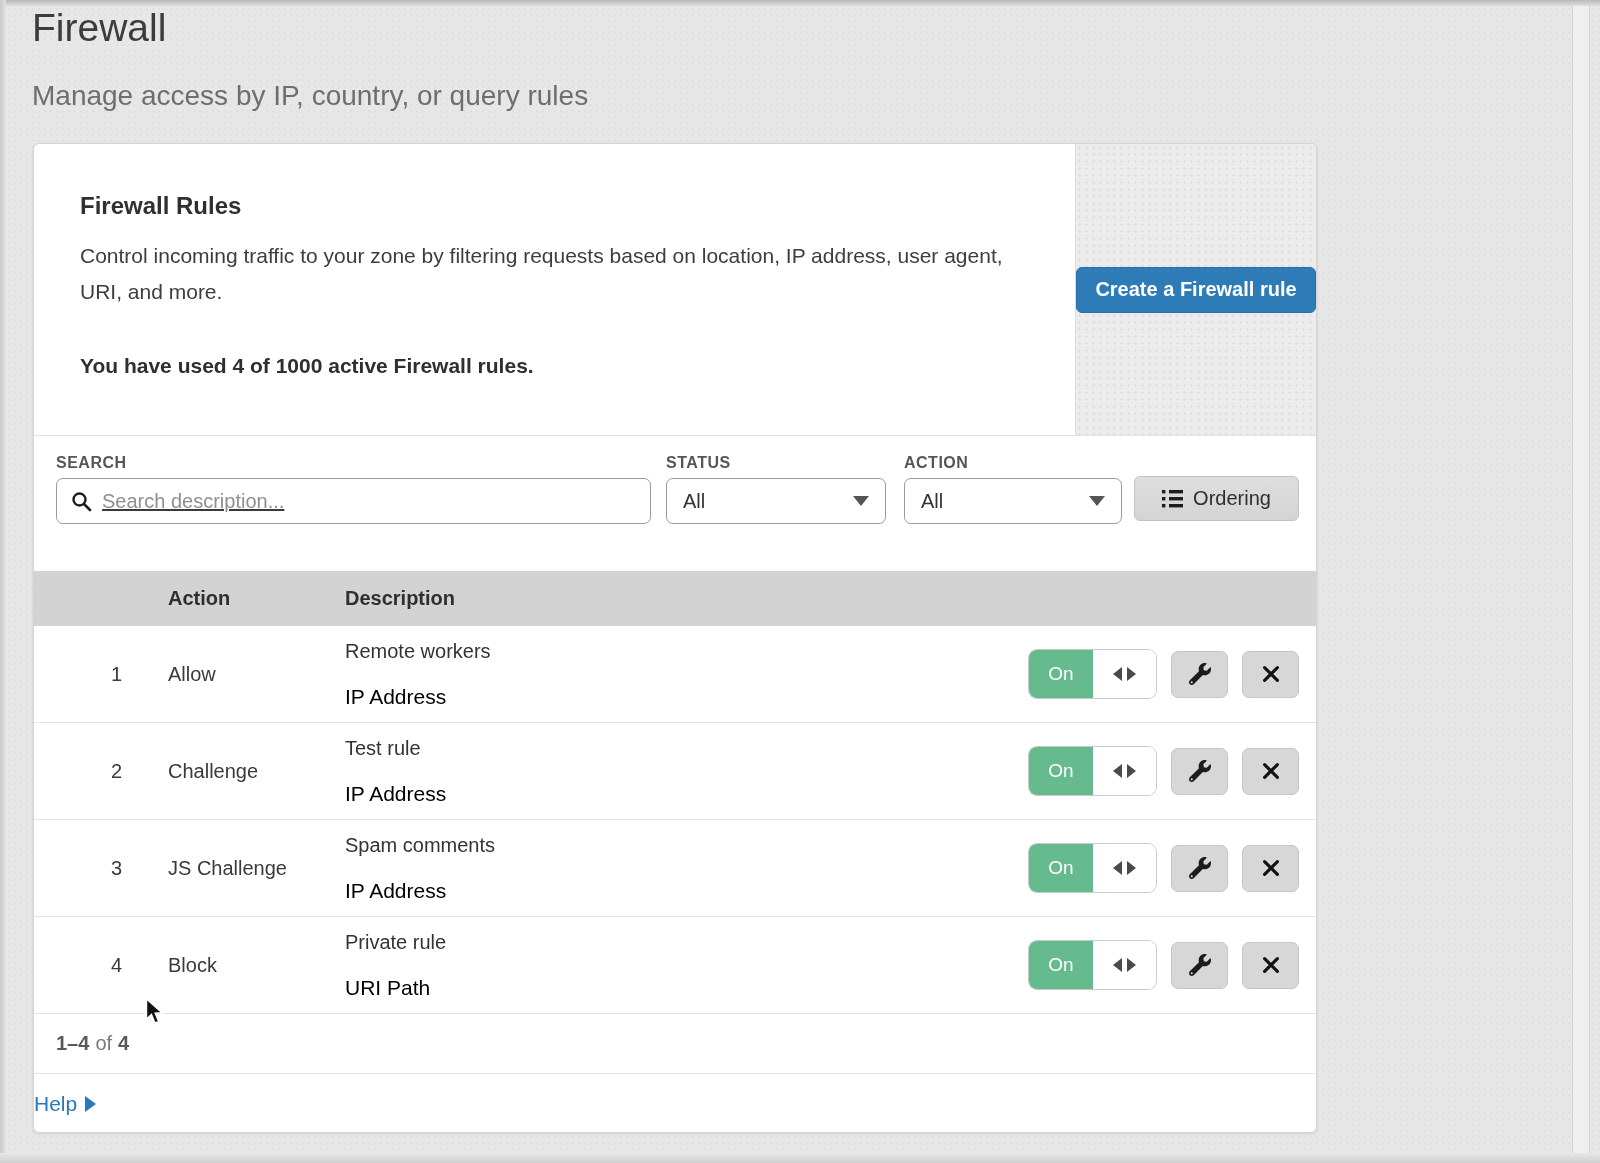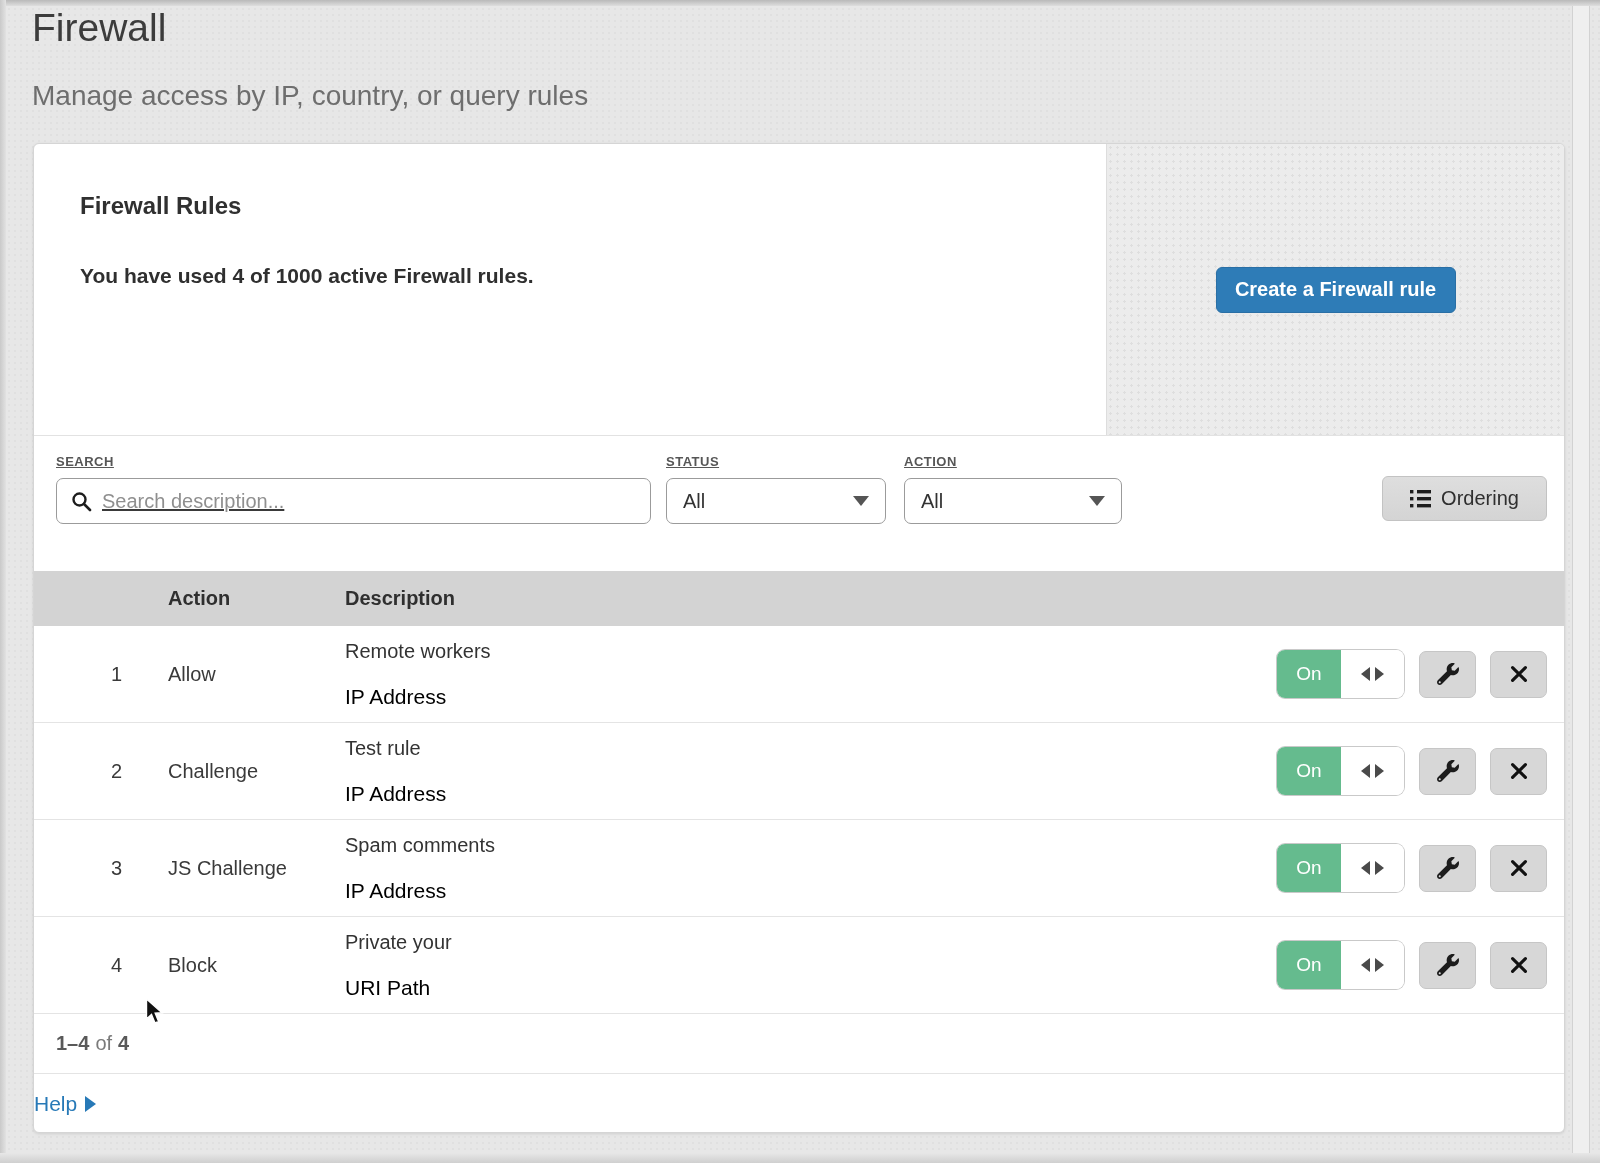--- a/index.html
+++ b/index.html
@@ -17,21 +17,21 @@
   .edge-top  { position:absolute; top:0; left:0; right:0; height:6px; background:linear-gradient(#b9b9b9,#dedede); z-index:5; }
   .edge-left { position:absolute; top:0; left:0; bottom:0; width:6px; background:linear-gradient(90deg,#c9c9c9,#e2e2e2); z-index:5; }
   .edge-bottom { position:absolute; left:0; right:0; bottom:0; height:10px; background:linear-gradient(#e7e7e7,#cfcfcf); z-index:5; }
   .scrollbar { position:absolute; top:0; bottom:0; right:10px; width:18px; background:#efefef;
                border-left:1px solid #d2d2d2; border-right:1px solid #d2d2d2; z-index:4; }
 
   .page-title { position:absolute; left:32px; top:6px; font-size:39px; font-weight:500; color:#3c3c3c; }
   .page-subtitle { position:absolute; left:32px; top:80px; font-size:28px; font-weight:400; color:#6e6e6e; }
 
   .card {
-    position:absolute; left:33px; top:143px; width:1532px; height:990px;
+    position:absolute; left:33px; top:143px; width:1284px; height:990px;
     background:#ffffff; border:1px solid #d5d5d5; border-radius:6px;
     box-shadow:0 1px 3px rgba(0,0,0,0.10); overflow:hidden;
   }
 
   
   .hero { height:292px; display:flex; border-bottom:1px solid #e2e2e2; }
   .hero-left { width:1072px; padding:48px 60px 0 46px; }
   .hero-heading { font-size:24px; font-weight:700; color:#303030; }
   .hero-desc { margin-top:18px; font-size:21px; line-height:36px; color:#3d3d3d; max-width:950px; }
   .hero-usage { margin-top:44px; font-size:21px; font-weight:700; color:#2f2f2f; }
@@ -45,21 +45,21 @@
   .create-btn {
     width:240px; height:46px; background:#2e7cb7; color:#ffffff;
     border:1px solid #2a6fa5; border-radius:6px;
     font-family:"Liberation Sans", sans-serif;
     font-size:20px; font-weight:600; cursor:pointer;
     display:flex; align-items:center; justify-content:center;
   }
 
   
   .filters { height:135px; position:relative; background:#fff; }
-  .filter-label { position:absolute; top:18px; font-size:13px; font-weight:700; letter-spacing:0.5px; color:#565656;text-decoration:underline; }
+  .filter-label { position:absolute; top:18px; font-size:16px; font-weight:700; letter-spacing:0.5px; color:#565656; }
   .lbl-search { left:22px; } .lbl-status { left:632px; } .lbl-action { left:870px; }
   .search-box { position:absolute; left:22px; top:42px; width:595px; height:46px;
     border:1.5px solid #9b9b9b; border-radius:7px; background:#fff; display:flex; align-items:center; padding:0 14px;text-decoration:underline; }
   .search-box svg { flex:0 0 auto; margin-right:10px; }
   .search-box input { border:none; outline:none; flex:1; font-size:20px; color:#3a3a3a; font-family:"Liberation Sans", sans-serif; background:transparent; }
   .search-box input::placeholder { color:#8f8f8f; }
   .select { position:absolute; top:42px; height:46px; border:1.5px solid #9b9b9b; border-radius:7px; background:#fff;
     display:flex; align-items:center; padding:0 16px; font-size:20px; color:#333; cursor:pointer; }
   .sel-status { left:632px; width:220px; } .sel-action { left:870px; width:218px; }
   .select .caret { margin-left:auto; width:0; height:0; border-left:8px solid transparent; border-right:8px solid transparent; border-top:10px solid #555; }
@@ -109,20 +109,21 @@
 <div class="scrollbar"></div>
 
 <h1 class="page-title">Firewall</h1>
 <div class="page-subtitle">Manage access by IP, country, or query rules</div>
 
 <div class="card">
 
   <div class="hero">
     <div class="hero-left">
       <div class="hero-heading">Firewall Rules</div>
+      <div class="hero-desc">Control incoming traffic to your zone by filtering requests based on location, IP address, user agent, URI, and more.</div>
       <div class="hero-usage">You have used 4 of 1000 active Firewall rules.</div>
     </div>
     <div class="hero-right">
       <button class="create-btn">Create a Firewall rule</button>
     </div>
   </div>
 
   <div class="filters">
     <div class="filter-label lbl-search">SEARCH</div>
     <div class="search-box">
@@ -244,21 +245,21 @@
             <path d="M5 5 L19 19 M19 5 L5 19" stroke="#111" stroke-width="3.4" stroke-linecap="round"></path>
           </svg>
       </div>
     </div>
   </div>
 
   <div class="rule-row">
     <span class="num">4</span>
     <span class="action">Block</span>
     <div class="desc">
-      <div class="d-title">Private your</div>
+      <div class="d-title">Private rule</div>
       <div class="d-field">URI Path</div>
     </div>
     <div class="controls">
       <div class="toggle">
         <div class="toggle-on">On</div>
         <div class="toggle-off">
           <span class="tri-l"></span>
           <span class="tri-r"></span>
         </div>
       </div>

